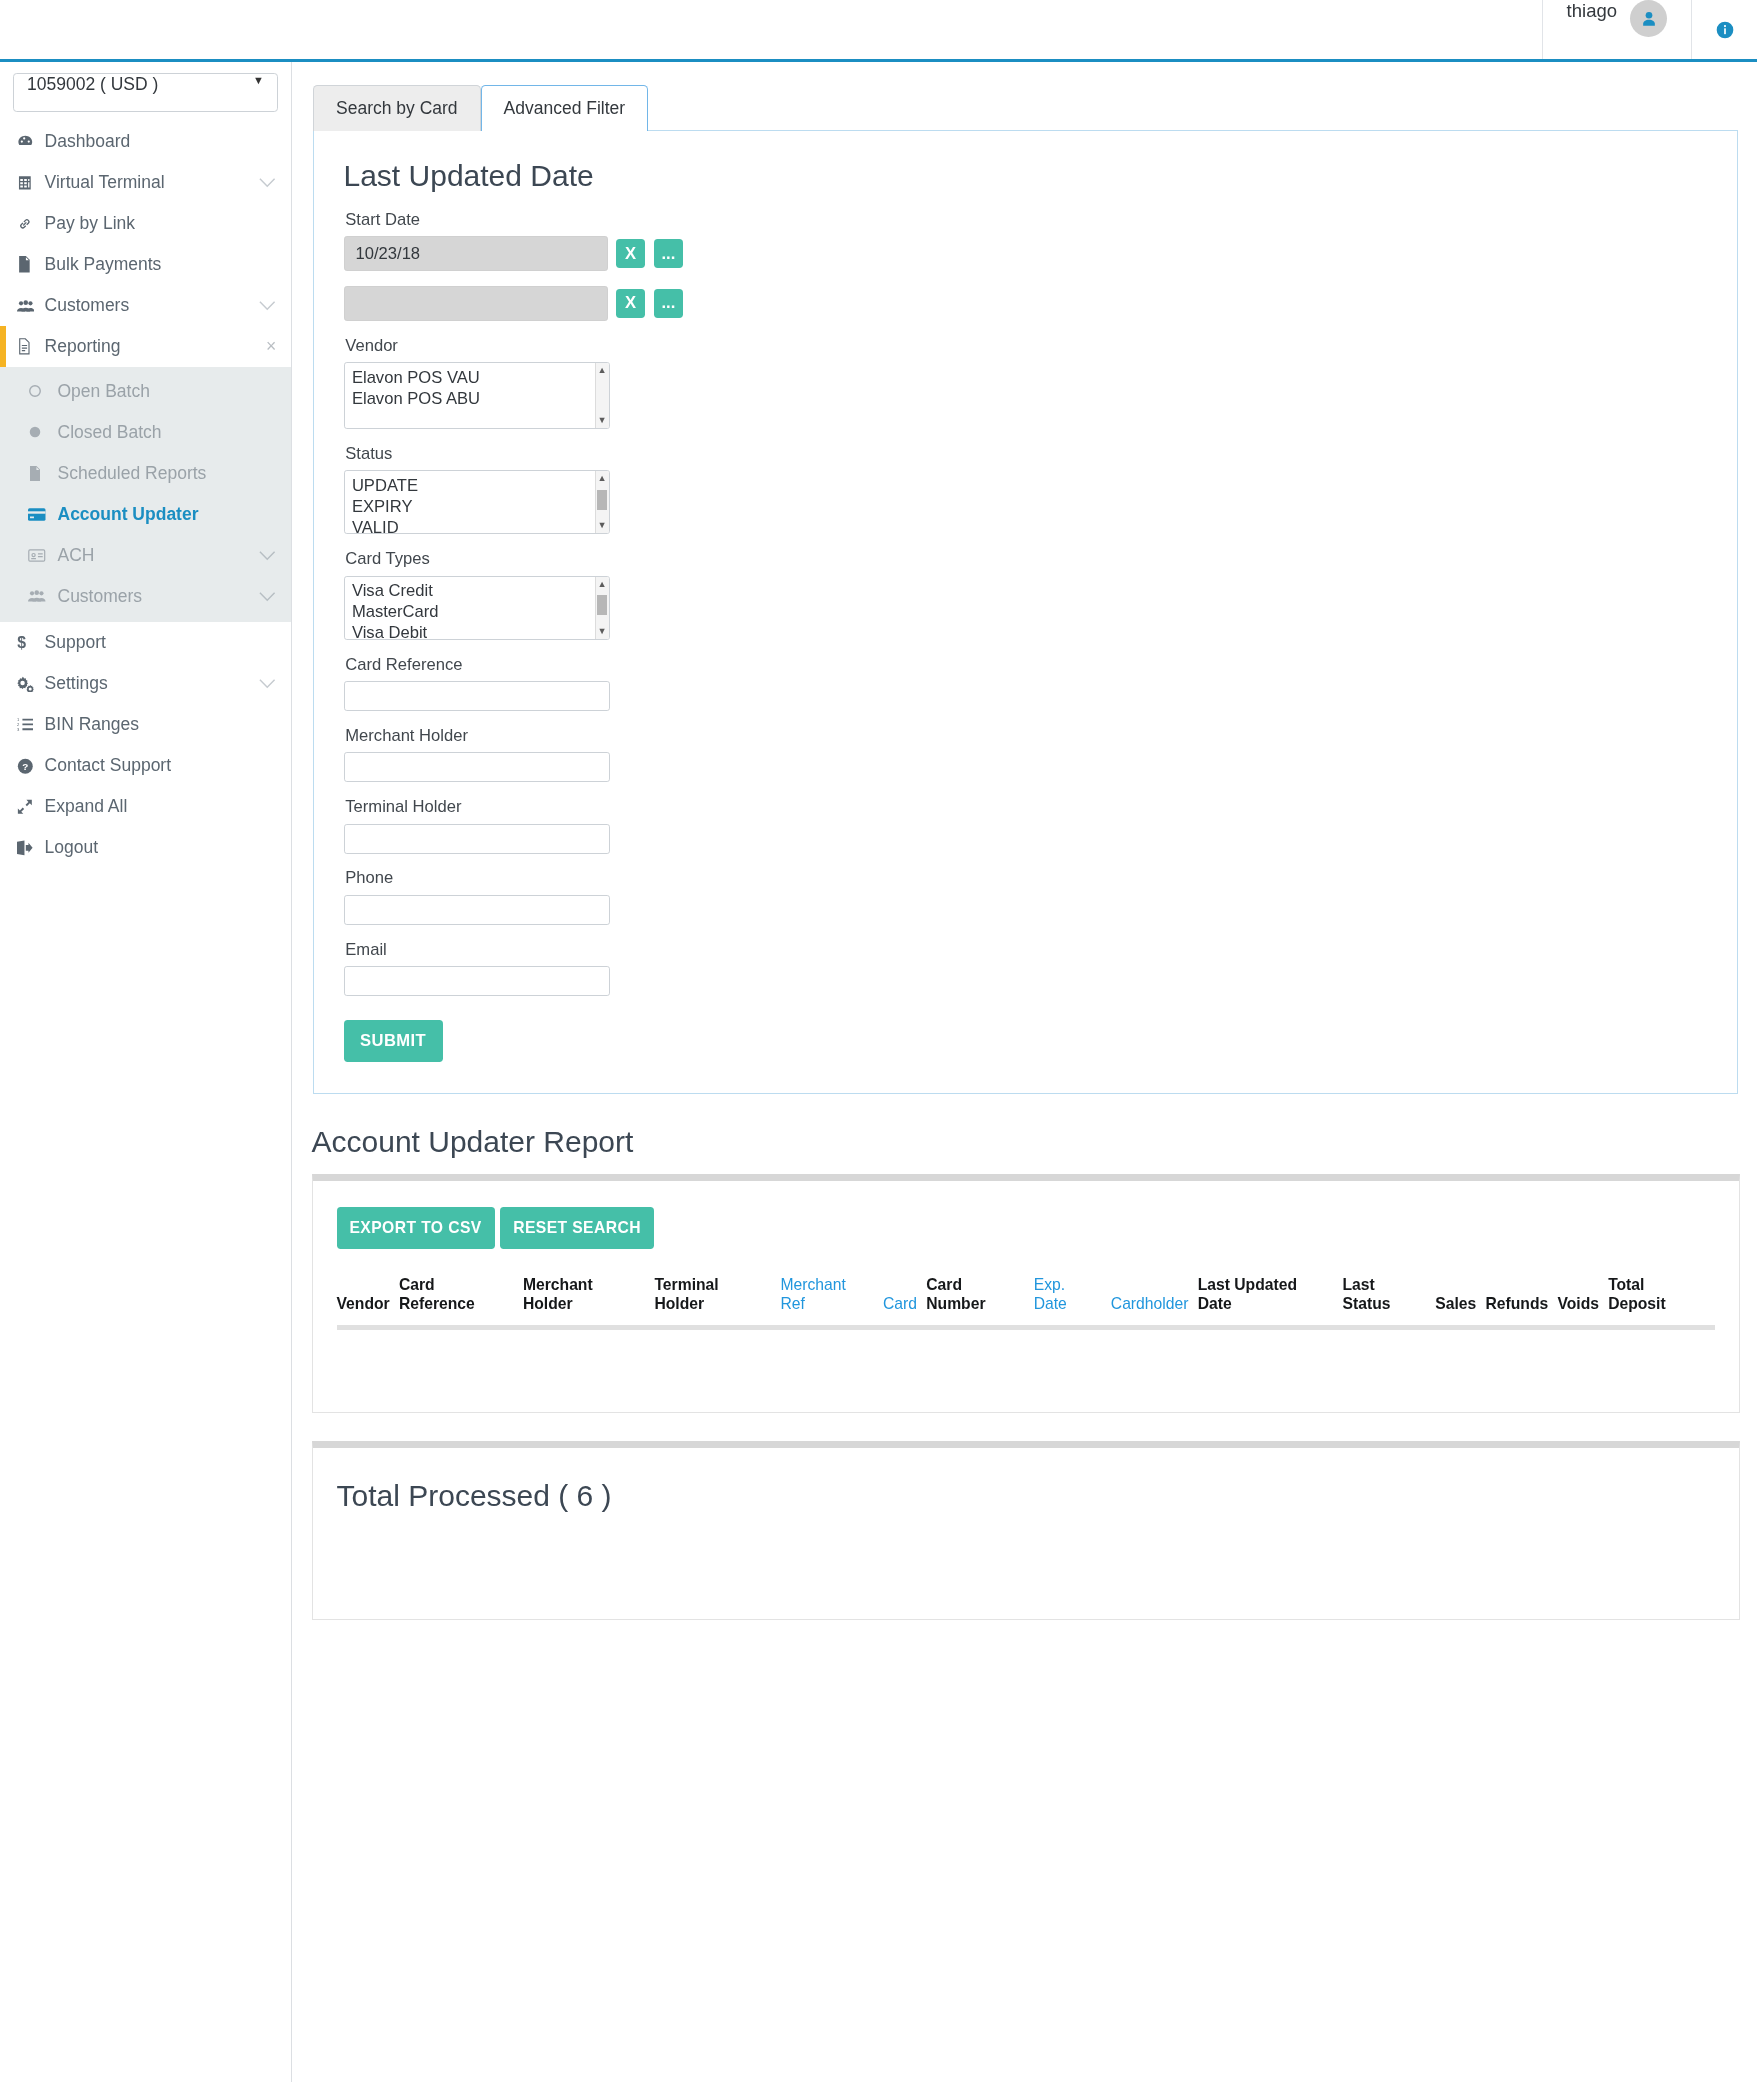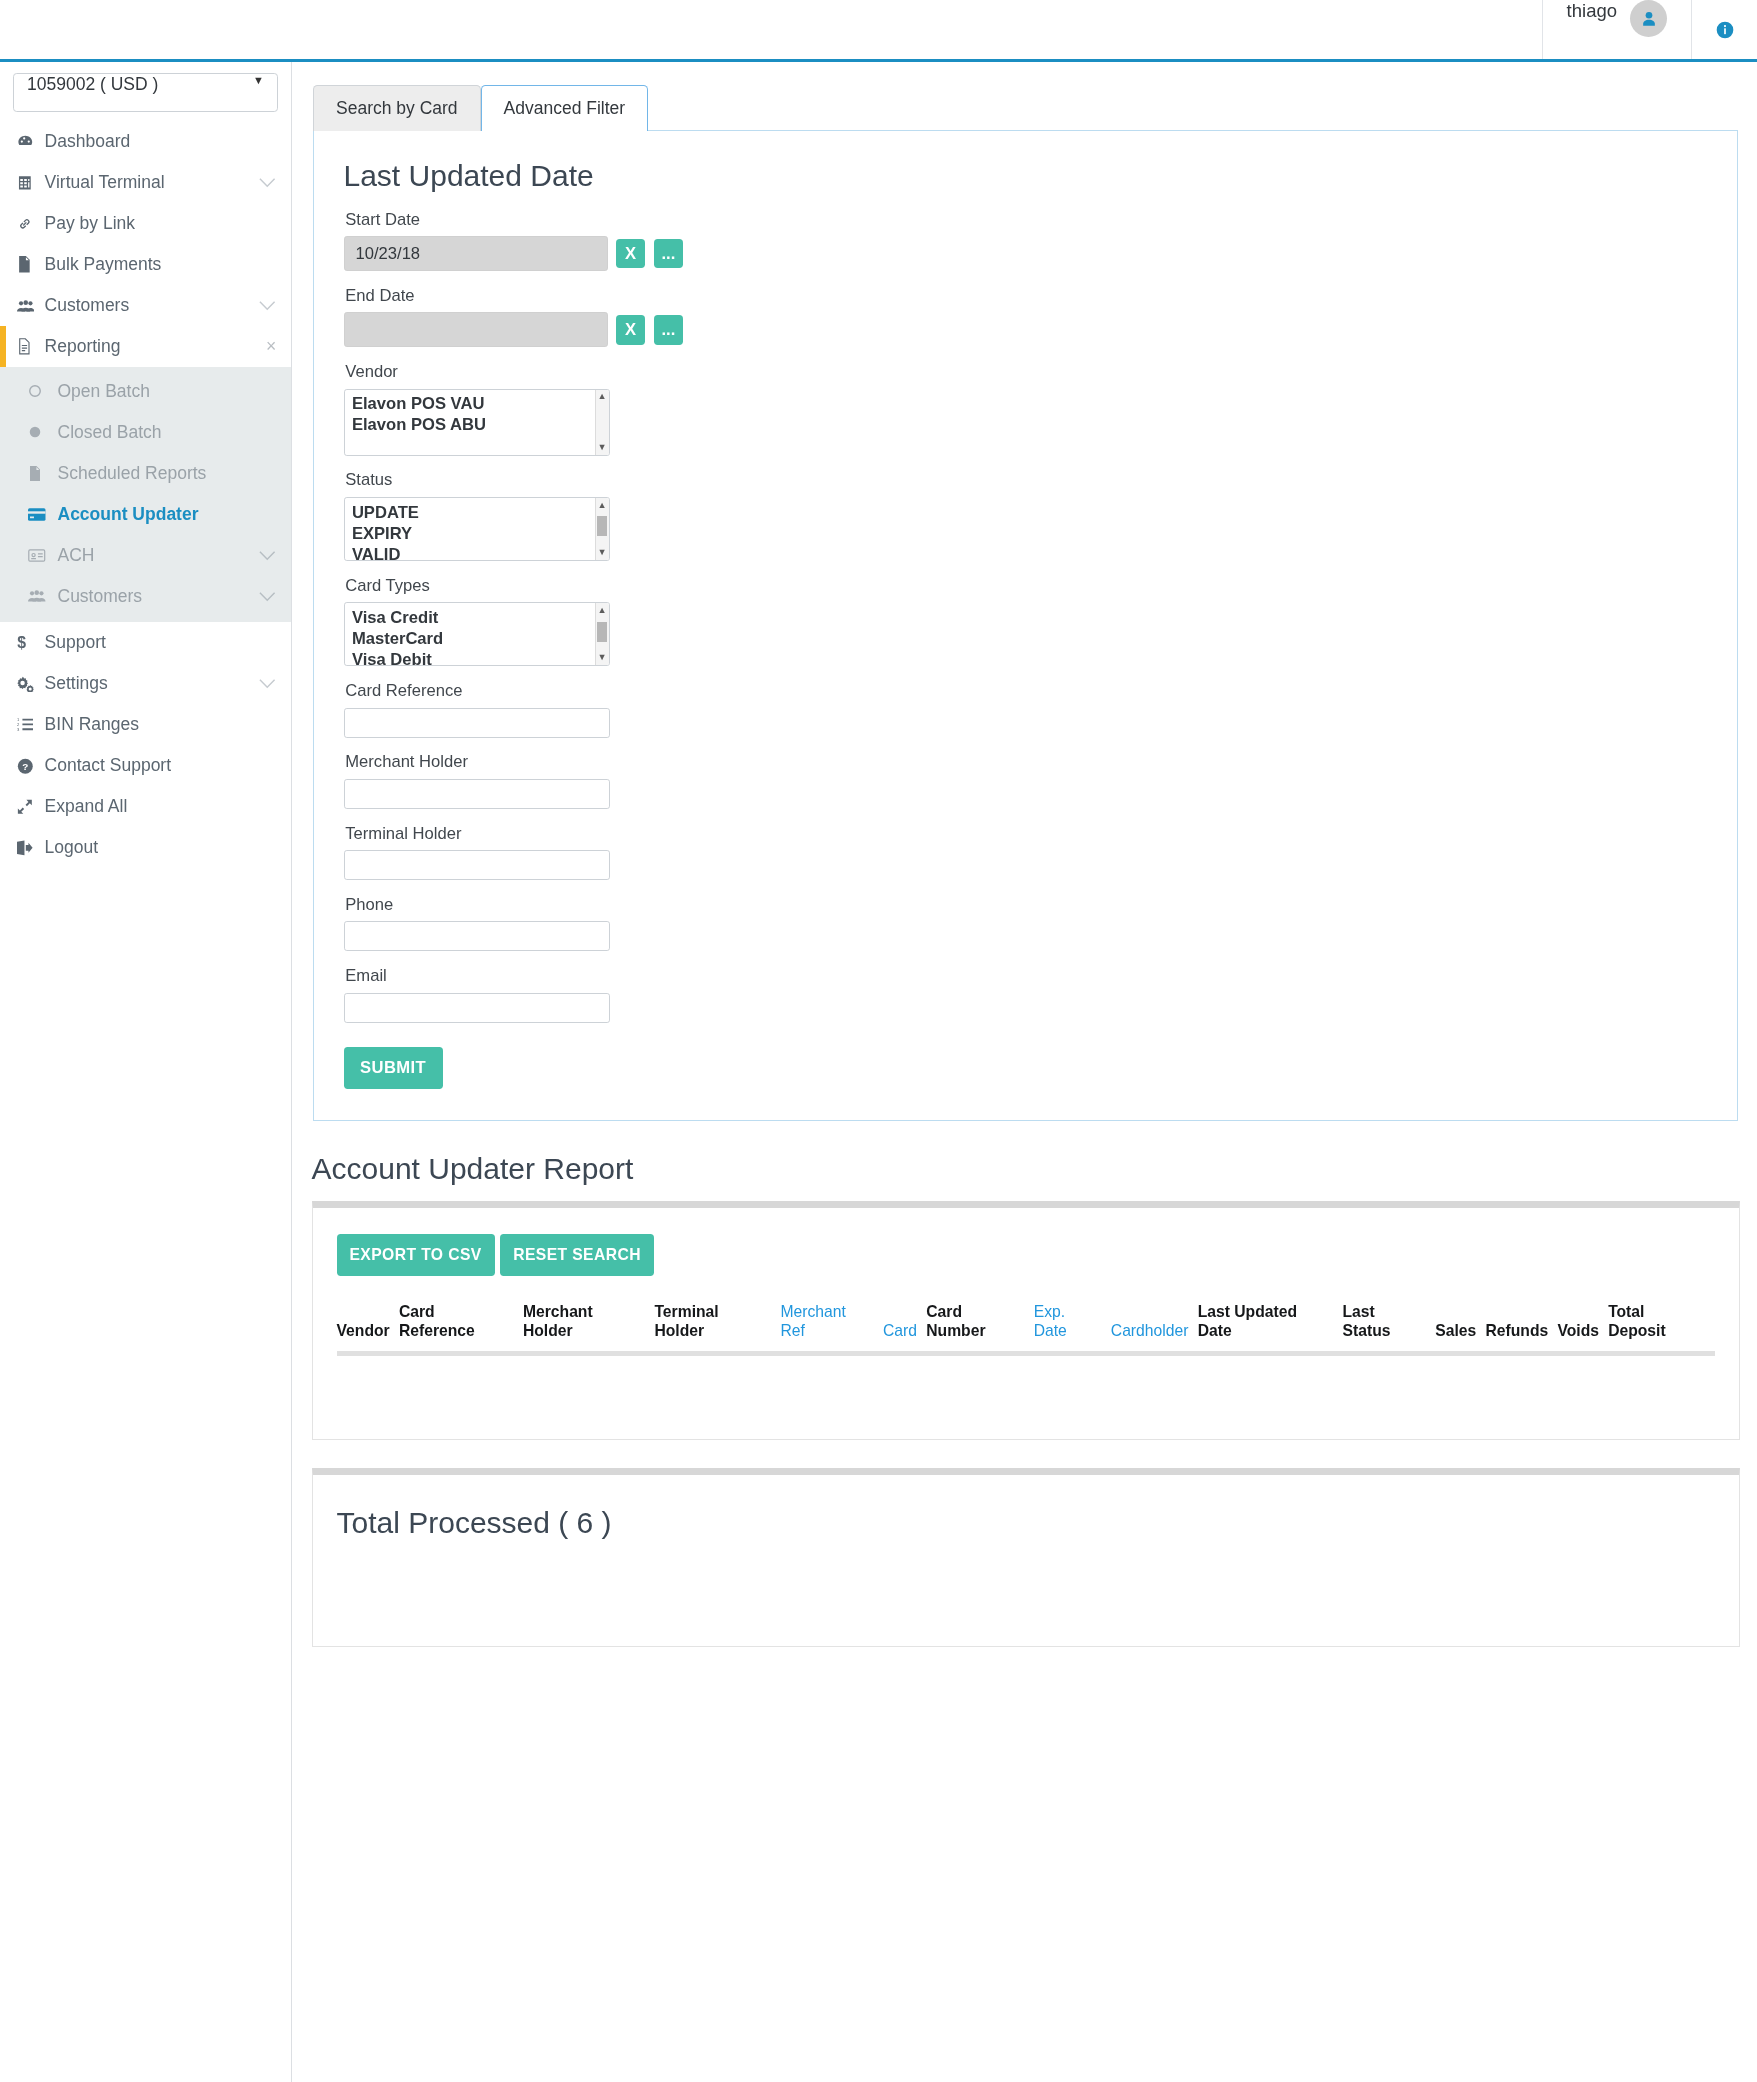--- a/index.html
+++ b/index.html
@@ -112,21 +112,21 @@
     background: #45bfa8; color: #fff; border: none; border-radius: 3.7px;
     font-size: 16.6px; font-weight: bold; cursor: pointer;
     font-family: "Liberation Sans", sans-serif;
   }
   .sqbtn { width: 29.5px; height: 29.5px; display:flex; align-items:center; justify-content:center; }
 
   .listbox {
     width: 266px; border: 0.9px solid #cdd2d7; border-radius: 2.8px;
     background: #fff; overflow: hidden; position: relative;
   }
-  .listbox .opts { padding: 3.7px 0 0 0; font-weight: bold; }
+  .listbox .opts { padding: 3.7px 0 0 0; }
   .listbox .opt { font-size: 16.6px; color: #33383d; padding: 0 7.4px; line-height: 21px; white-space: nowrap; }
   .scroller {
     position: absolute; right: 0; top: 0; width: 14px; height: 100%;
     background: #f4f4f4; border-left: 0.9px solid #dcdcdc;
     display: flex; flex-direction: column; justify-content: space-between; align-items: center;
     padding: 2.8px 0;
   }
   .scroller .arr { font-size: 9.2px; color: #5c5c5c; line-height: 9.2px; }
   .thumb { position: absolute; top: 18.5px; left: 1.8px; width: 10px; height: 20px; background: #b7b7b7; }
 
@@ -408,21 +408,20 @@
       <div class="fieldlabel">Start Date</div>
       <div class="date-row">
         <input class="date-input" readonly="" value="10/23/18" style="">
         <button class="tealbtn sqbtn">X</button>
         <button class="tealbtn sqbtn">...</button>
       </div>
     </div>
 
     
     <div class="fieldgroup">
-      <div class="fieldlabel">End Date</div>
       <div class="date-row">
         <input class="date-input" readonly="" value="" style="">
         <button class="tealbtn sqbtn">X</button>
         <button class="tealbtn sqbtn">...</button>
       </div>
     </div>
 
     
     <div class="fieldgroup">
       <div class="fieldlabel">Vendor</div>

